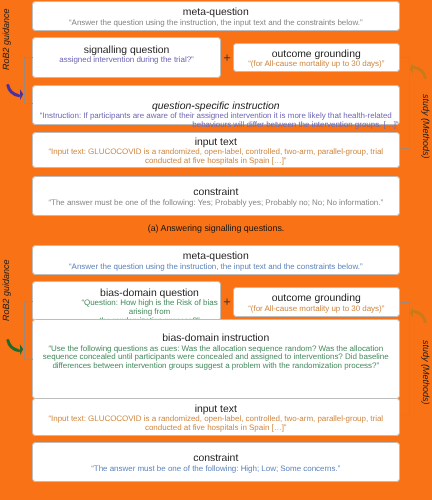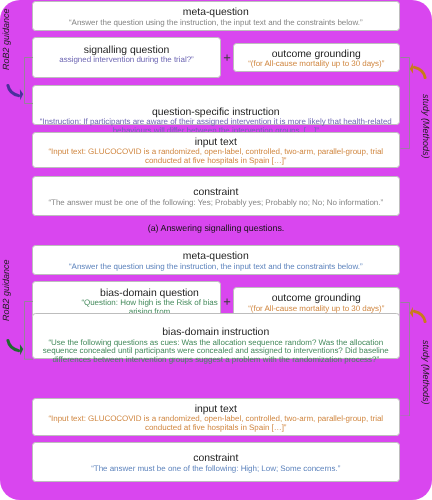--- a/index.html
+++ b/index.html
@@ -1,17 +1,17 @@
 <!DOCTYPE html>
 <html><head>
 <meta charset="utf-8">
 <style>
   html,body{margin:0;padding:0;background:#ffffff;}
   body{width:432px;height:500px;font-family:"Liberation Sans",sans-serif;-webkit-font-smoothing:antialiased;text-rendering:geometricPrecision;}
-  .fig{position:relative;width:432px;height:500px;overflow:hidden;background:#d946ef;border-radius:20px;}
+  .fig{position:relative;width:432px;height:500px;overflow:hidden;background:#f97316;}
   .panel{position:absolute;left:0;width:432px;}
   .box{position:absolute;border:0.9px solid #bdbdbd;border-radius:3.6px;background:#fff;
        box-sizing:border-box;text-align:center;}
   .btitle{font-size:10.4px;color:#1b1b1b;line-height:11.2px;letter-spacing:0px;}
   .bbody{font-size:8.0px;line-height:8.8px;letter-spacing:-0.03px;}
   .plus{position:absolute;font-size:13px;color:#3a3a3a;line-height:1;font-family:"Liberation Sans",sans-serif;}
   .vlabel{position:absolute;font-style:italic;-webkit-font-smoothing:antialiased;font-size:9.0px;color:#1b1b1b;white-space:nowrap;
           transform-origin:0 0;line-height:1;}
   .caption{position:absolute;left:0;width:432px;text-align:center;font-size:8.9px;color:#141414;}
   .brk{position:absolute;}
@@ -28,23 +28,23 @@
 </div>
 <div class="box" style="left: 32px; top: 37px; width: 189px; height: 41px; border-color: rgb(189, 189, 189);">
 <div class="btitle" style="margin-top: 6.9px; color: rgb(27, 27, 27);">signalling question</div>
 <div class="bbody" style="color: rgb(110, 103, 179);">assigned intervention during the trial?”</div>
 </div>
 <div class="box" style="left: 233px; top: 42.5px; width: 166.5px; height: 29.5px; border-color: rgb(189, 189, 189);">
 <div class="btitle" style="margin-top: 5.3px; color: rgb(27, 27, 27);">outcome grounding</div>
 <div class="bbody" style="color: rgb(208, 135, 65);">“(for All-cause mortality up to 30 days)”</div>
 </div>
 <div class="box" style="left: 32px; top: 85px; width: 367.5px; height: 39.5px; border-color: rgb(189, 189, 189);">
-<div class="btitle" style="margin-top: 21px; color: rgb(27, 27, 27);">question-specific instruction</div>
+<div class="btitle" style="margin-top: 15px; color: rgb(27, 27, 27); font-style: italic;">question-specific instruction</div>
 <div class="bbody" style="color: rgb(110, 103, 179);">“Instruction: If participants are aware of their assigned intervention it is more likely that health-related</div>
-<div class="bbody" style="color: rgb(110, 103, 179);">behaviours will differ between the intervention groups. […]”</div>
+<div class="bbody" style="color: rgb(110, 103, 179); text-align: right;">behaviours will differ between the intervention groups. […]”</div>
 </div>
 <div class="box" style="left: 32px; top: 132px; width: 367.5px; height: 35.5px; border-color: rgb(189, 189, 189);">
 <div class="btitle" style="margin-top: 4.15px; color: rgb(27, 27, 27);">input text</div>
 <div class="bbody" style="color: rgb(208, 135, 65);">“Input text: GLUCOCOVID is a randomized, open-label, controlled, two-arm, parallel-group, trial</div>
 <div class="bbody" style="color: rgb(208, 135, 65);">conducted at five hospitals in Spain […]”</div>
 </div>
 <div class="box" style="left: 32px; top: 176px; width: 367.5px; height: 39.5px; border-color: rgb(189, 189, 189);">
 <div class="btitle" style="margin-top: 10.3px; color: rgb(27, 27, 27);">constraint</div>
 <div class="bbody" style="color: rgb(133, 133, 133);">“The answer must be one of the following: Yes; Probably yes; Probably no; No; No information.”</div>
 </div>
@@ -78,21 +78,21 @@
 </div>
 <div class="box" style="left: 32px; top: 37px; width: 189px; height: 39.5px; border-color: rgb(189, 189, 189); padding-left: 46px;">
 <div class="btitle" style="margin-top: 6.15px; color: rgb(27, 27, 27);">bias-domain question</div>
 <div class="bbody" style="color: rgb(68, 138, 92);">“Question: How high is the Risk of bias arising from</div>
 <div class="bbody" style="color: rgb(68, 138, 92);">the randomization process?”</div>
 </div>
 <div class="box" style="left: 233px; top: 42.5px; width: 166.5px; height: 30.5px; border-color: rgb(189, 189, 189);">
 <div class="btitle" style="margin-top: 5.8px; color: rgb(27, 27, 27);">outcome grounding</div>
 <div class="bbody" style="color: rgb(208, 135, 65);">“(for All-cause mortality up to 30 days)”</div>
 </div>
-<div class="box" style="left: 32px; top: 69px; width: 367.5px; height: 46px; border-color: rgb(189, 189, 189);">
+<div class="box" style="left: 32px; top: 75px; width: 367.5px; height: 80px; border-color: rgb(189, 189, 189);">
 <div class="btitle" style="margin-top: 13.35px; color: rgb(27, 27, 27);">bias-domain instruction</div>
 <div class="bbody" style="color: rgb(68, 138, 92);">“Use the following questions as cues: Was the allocation sequence random? Was the allocation</div>
 <div class="bbody" style="color: rgb(68, 138, 92);">sequence concealed until participants were concealed and assigned to interventions? Did baseline</div>
 <div class="bbody" style="color: rgb(68, 138, 92);">differences between intervention groups suggest a problem with the randomization process?”</div>
 </div>
 <div class="box" style="left: 32px; top: 154px; width: 367.5px; height: 37.6px; border-color: rgb(189, 189, 189);">
 <div class="btitle" style="margin-top: 5.2px; color: rgb(27, 27, 27);">input text</div>
 <div class="bbody" style="color: rgb(208, 135, 65);">“Input text: GLUCOCOVID is a randomized, open-label, controlled, two-arm, parallel-group, trial</div>
 <div class="bbody" style="color: rgb(208, 135, 65);">conducted at five hospitals in Spain […]”</div>
 </div>

